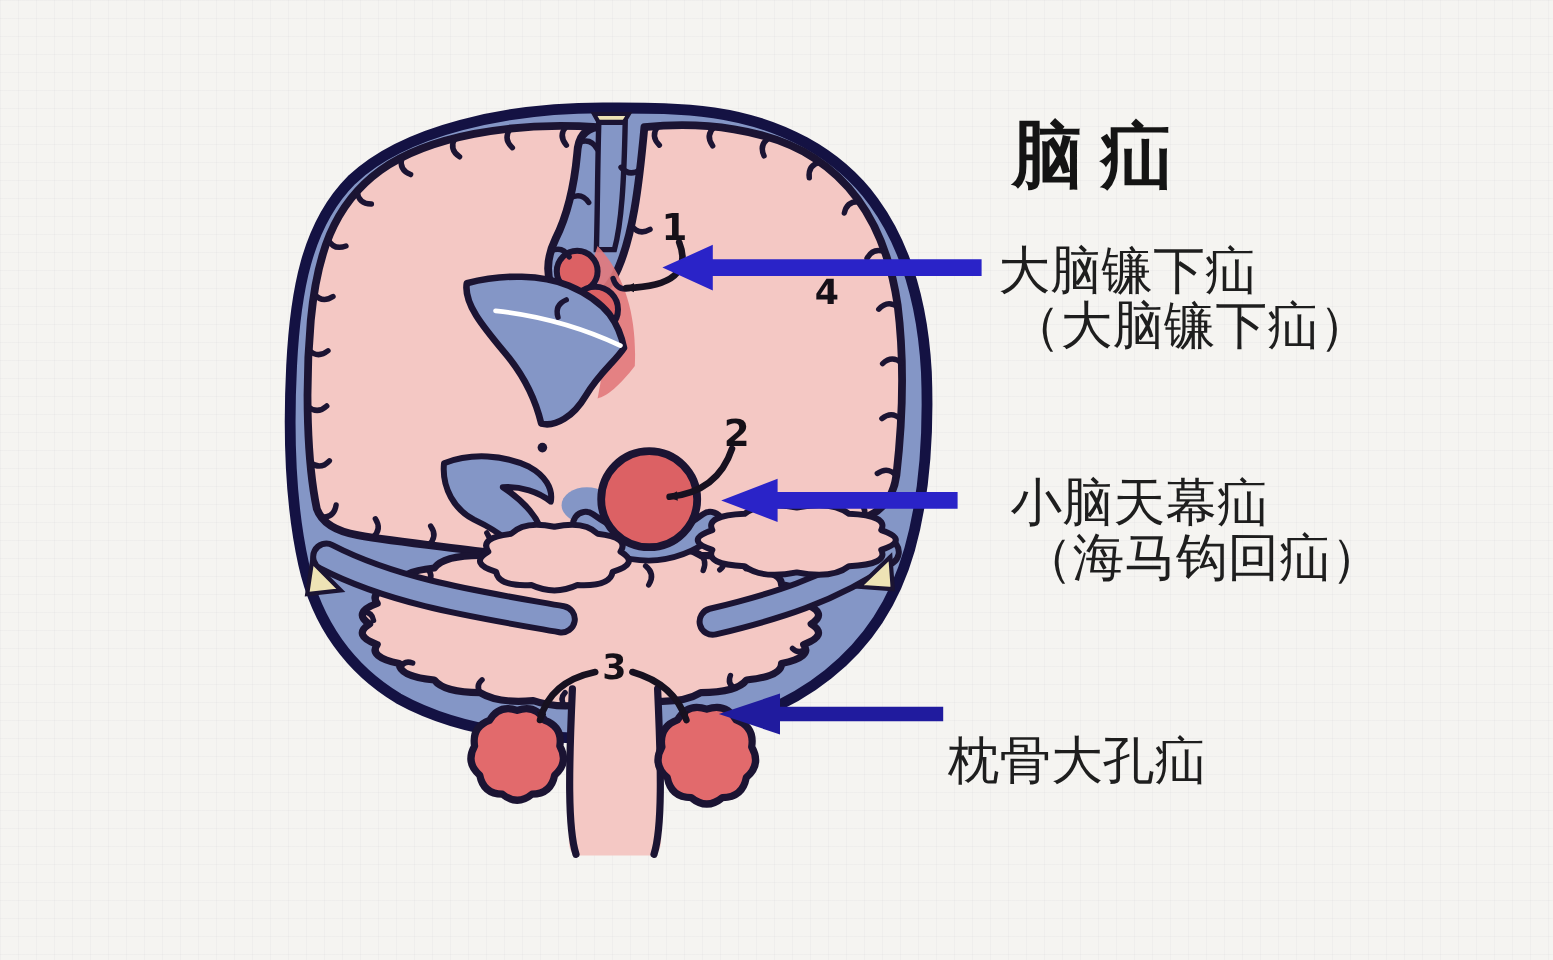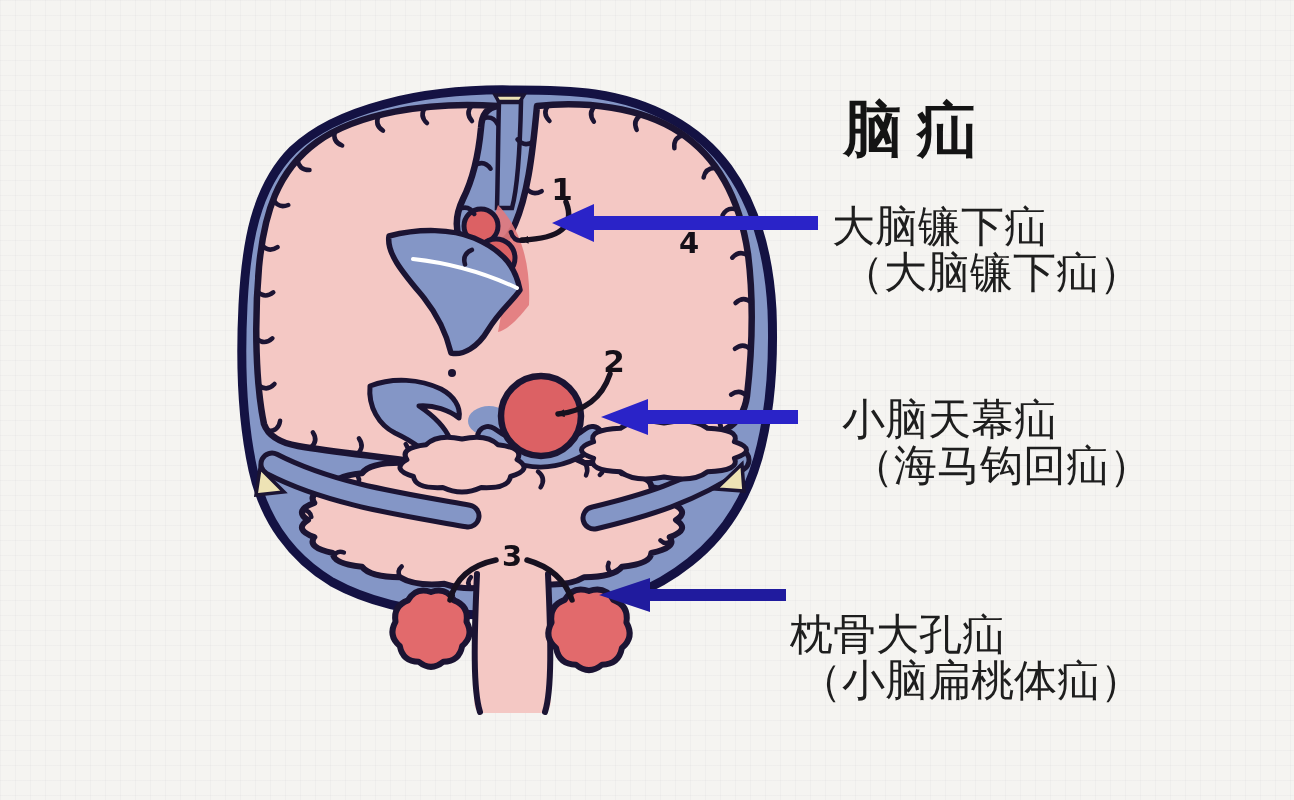--- a/index.html
+++ b/index.html
@@ -183,16 +183,15 @@
   <div class="lbl lbl1">
     <div class="l1">大脑镰下疝</div>
     <div class="l2">（大脑镰下疝）</div>
   </div>
   <div class="lbl lbl2">
     <div class="l1">小脑天幕疝</div>
     <div class="l2">（海马钩回疝）</div>
   </div>
   <div class="lbl lbl3">
     <div class="l1">枕骨大孔疝</div>
-    <div class="l2">（小脑扁桃体疝）</div>
   </div>
 
 </div>
 
 </body></html>

